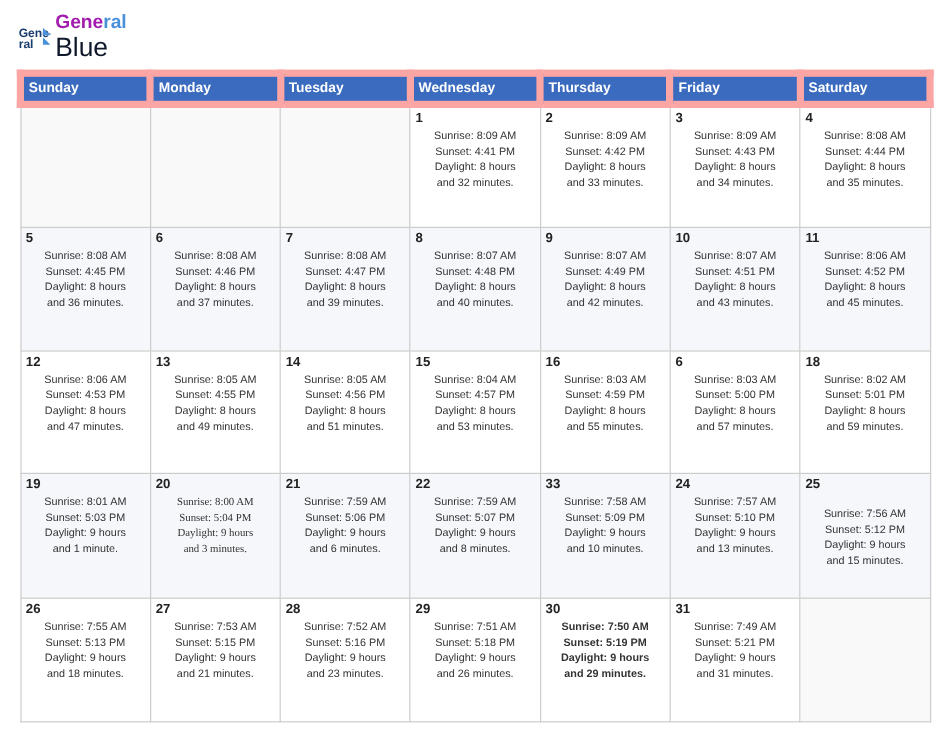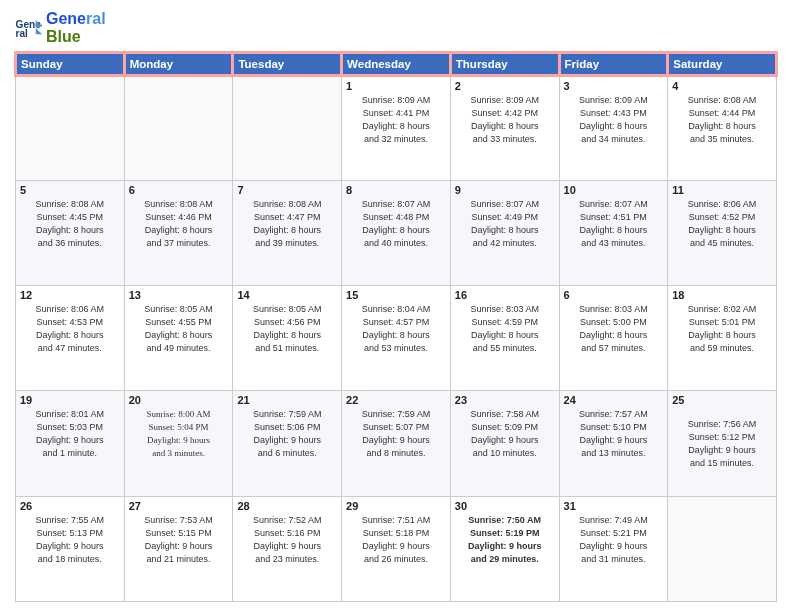--- a/index.html
+++ b/index.html
@@ -50,21 +50,21 @@
       border-collapse: collapse;
       flex: 1;
     }
     .calendar-table th {
       background: #3a6bbf;
       color: #fff;
       font-size: 11.5px;
       font-weight: bold;
       padding: 4px 4px;
       text-align: left;
-      border: 3px solid #fca5a5;
+      border: 6px solid #fca5a5;
     }
     .calendar-table td {
       vertical-align: top;
       border: 1px solid #ccc;
       padding: 3px 4px;
       width: calc(100% / 7);
       font-size: 9.5px;
       color: #333;
       height: 82px;
       background: #fff;
@@ -97,23 +97,23 @@
     <div class="logo">
       <svg class="logo-icon" viewBox="0 0 36 36">
         <rect x="0" y="0" width="36" height="36" rx="4" fill="#fff"></rect>
         <text x="2" y="18" font-size="13" font-weight="bold" fill="#1a3e6e" font-family="Arial">Gene-</text>
         <text x="2" y="30" font-size="13" font-weight="bold" fill="#1a3e6e" font-family="Arial">ral</text>
         <polygon points="28,8 36,16 28,16" fill="#4a90d9"></polygon>
         <polygon points="28,18 36,26 28,26" fill="#4a90d9"></polygon>
       </svg>
       <div>
         <div style="font-size:16px;font-weight:bold;color:#1a3e6e;line-height:1.1">
-          <span style="color:#1d4ed8">Gene</span><span style="color:#4a90d9">ral</span>
+          <span style="color:#a21caf">Gene</span><span style="color:#4a90d9">ral</span>
         </div>
-        <div style="font-size:16px;font-weight:bold;color:#4d7c0f;line-height:1.1">Blue</div>
+        <div style="font-size:22px;font-weight:normal;color:#0f172a;line-height:1.1">Blue</div>
       </div>
     </div>
     <div class="title-block">
       <div class="calendar-title"></div>
       <div class="calendar-subtitle"></div>
     </div>
   </div>
 
   <table class="calendar-table">
     <thead>
@@ -286,21 +286,21 @@
 and 6 minutes.</div>
           </td>
           <td>
             <span class="day-number">22</span>
             <div class="day-info" style="white-space: pre-line;">Sunrise: 7:59 AM
 Sunset: 5:07 PM
 Daylight: 9 hours
 and 8 minutes.</div>
           </td>
           <td>
-            <span class="day-number">23</span>
+            <span class="day-number">33</span>
             <div class="day-info" style="white-space: pre-line;">Sunrise: 7:58 AM
 Sunset: 5:09 PM
 Daylight: 9 hours
 and 10 minutes.</div>
           </td>
           <td>
             <span class="day-number">24</span>
             <div class="day-info" style="white-space: pre-line;">Sunrise: 7:57 AM
 Sunset: 5:10 PM
 Daylight: 9 hours

